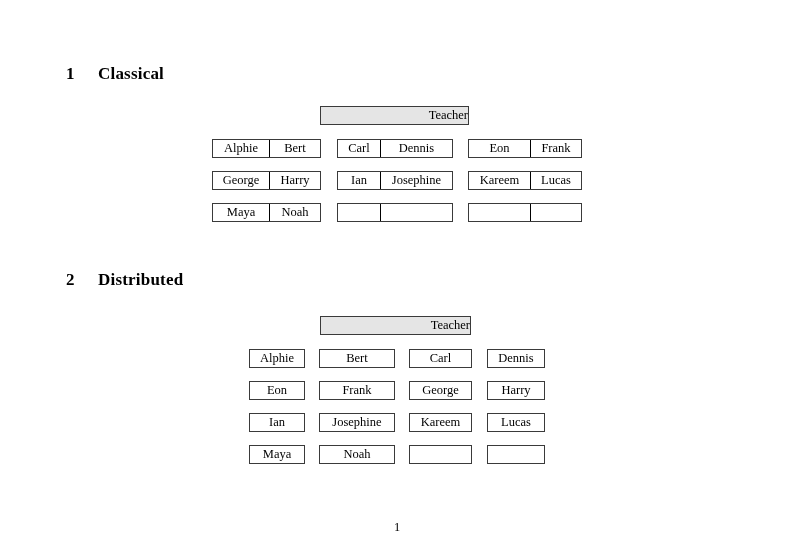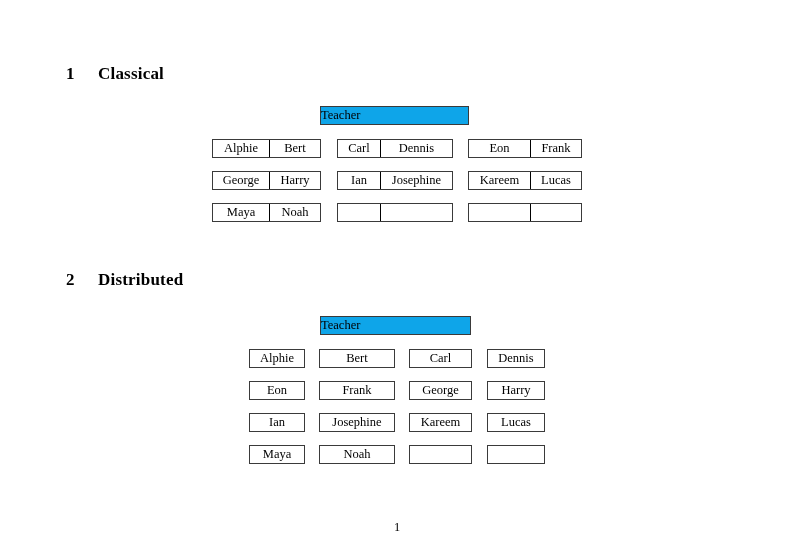--- a/index.html
+++ b/index.html
@@ -34,24 +34,24 @@
     width: 32px;
   }
   #heading-classical   { left: 66px; top: 64px; }
   #heading-distributed { left: 66px; top: 270px; }
 
   
   .box {
     position: absolute;
     box-sizing: border-box;
     border: 1px solid #3a3a3a;
-    background: #0ea5e9;
+    background: #e5e5e5;
     font-size: 12.5px;
     line-height: 17px;
-    text-align: left;
+    text-align: right;
     white-space: nowrap;
     overflow: hidden;
   }
 
   
   .teacher-box {
     height: 19px;
   }
   #teacher-classical   { left: 320px; top: 106px; width: 149px; }
   #teacher-distributed { left: 320px; top: 316px; width: 151px; }

